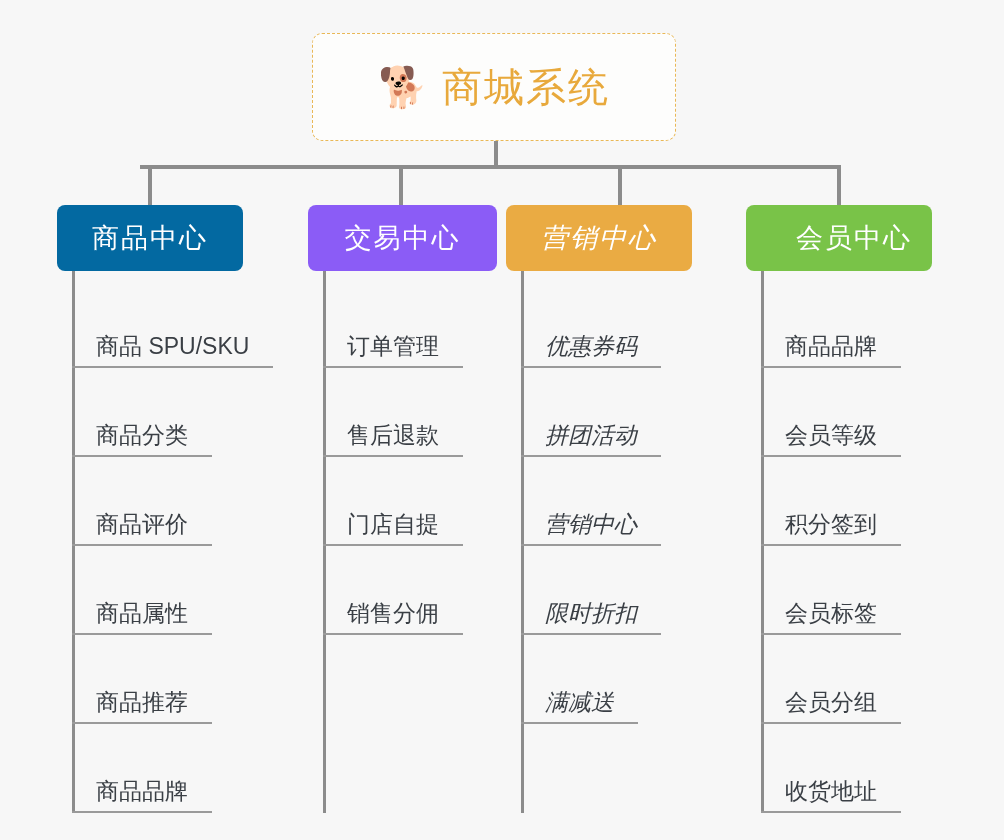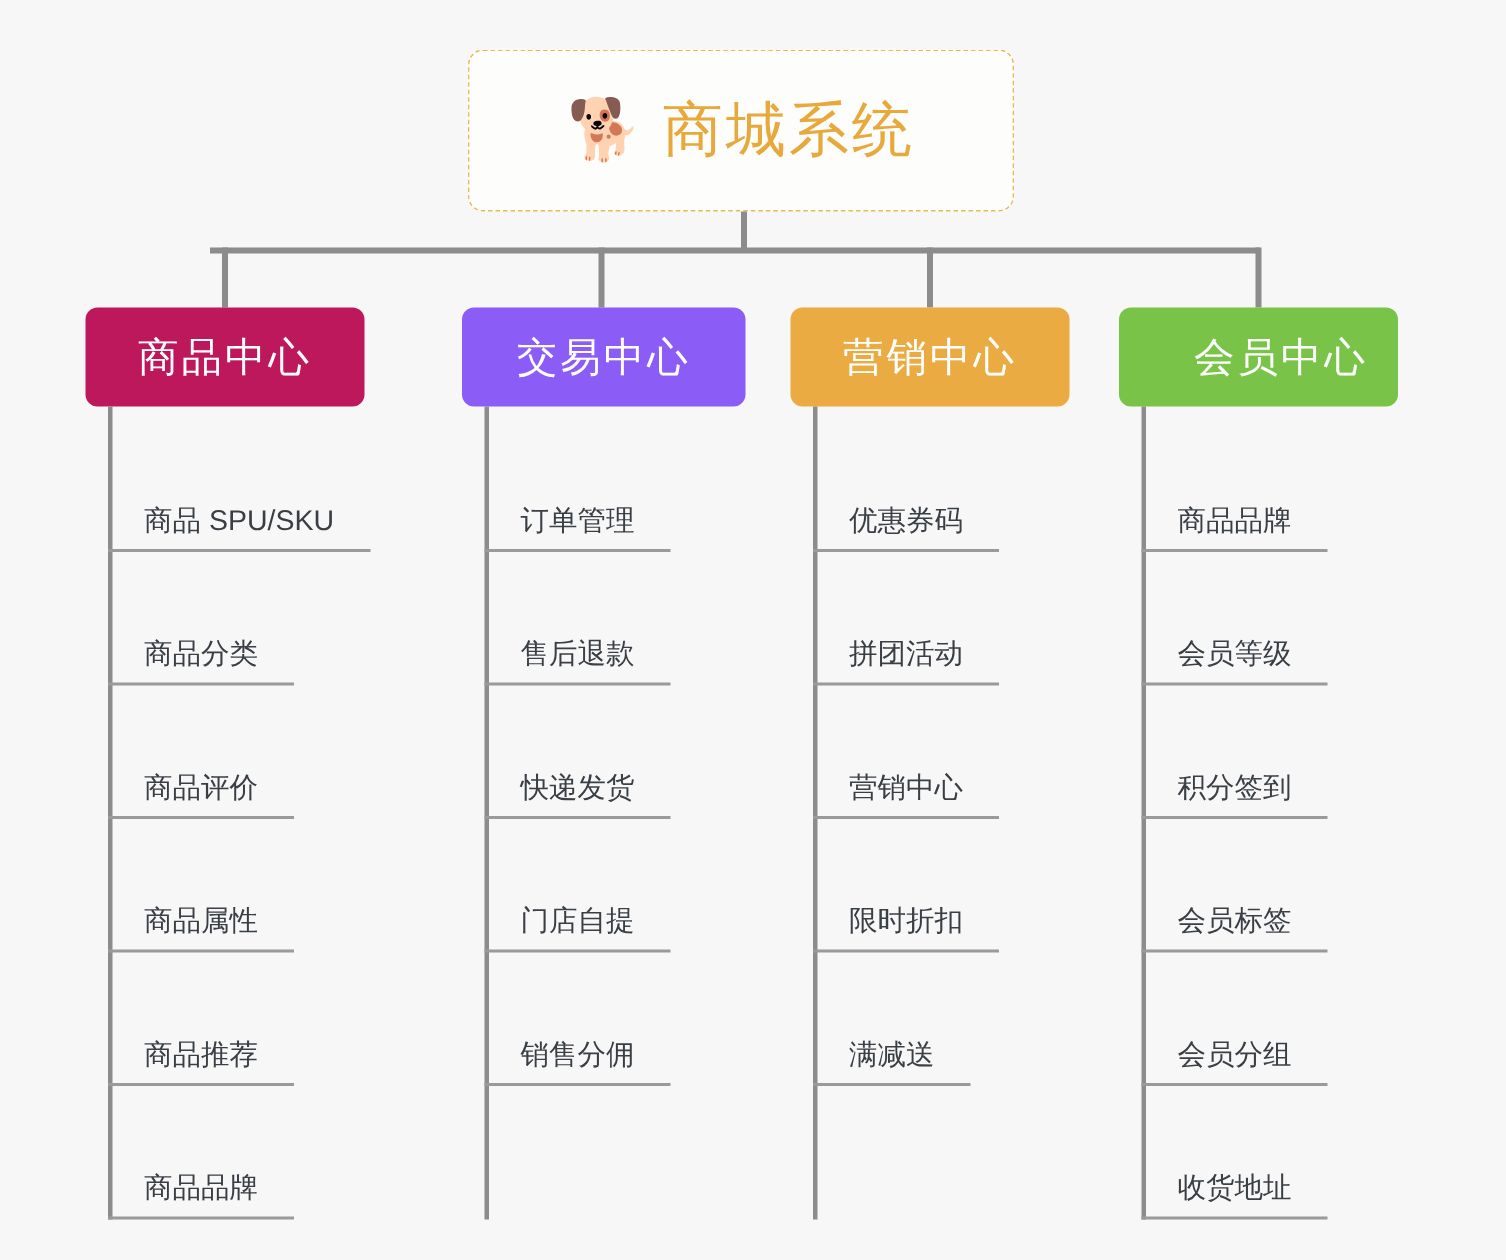--- a/index.html
+++ b/index.html
@@ -93,21 +93,21 @@
   .leaf-item {
     position: relative;
     height: 89px;
     display: flex;
     align-items: flex-end;
     padding-left: 15px;
     box-sizing: border-box;
   }
   .leaf-label {
     position: relative;
-    font-size: 19px;
+    font-size: 23px;
     color: #3a3f45;
     white-space: nowrap;
     padding: 0 24px 7px 24px;
     border-bottom: 2px solid #9a9a9a;
     line-height: 1.1;
     text-align: center;
   }
 </style>
 </head>
 <body>
@@ -124,21 +124,21 @@
 
   <div id="drops">
       <div class="conn conn-drop" style="left: 148px;"></div>
       <div class="conn conn-drop" style="left: 399px;"></div>
       <div class="conn conn-drop" style="left: 618px;"></div>
       <div class="conn conn-drop" style="left: 837px;"></div>
     </div>
 
   <div id="columns">
       <div class="column" style="left: 57px; width: 186px;">
-        <div class="cat-header" style="background: #be185d; width: 186px;">
+        <div class="cat-header" style="background: #0369a1; width: 186px;">
           <span>商品中心</span>
         </div>
         <div class="leaf-list">
           <div class="leaf-spine" style="height: 542px;"></div>
           <div class="leaf-item">
             <span class="leaf-label">商品 SPU/SKU</span>
           </div>
           <div class="leaf-item">
             <span class="leaf-label">商品分类</span>
           </div>
@@ -162,31 +162,28 @@
         </div>
         <div class="leaf-list">
           <div class="leaf-spine" style="height: 542px;"></div>
           <div class="leaf-item">
             <span class="leaf-label">订单管理</span>
           </div>
           <div class="leaf-item">
             <span class="leaf-label">售后退款</span>
           </div>
           <div class="leaf-item">
-            <span class="leaf-label">快递发货</span>
-          </div>
-          <div class="leaf-item">
             <span class="leaf-label">门店自提</span>
           </div>
           <div class="leaf-item">
             <span class="leaf-label">销售分佣</span>
           </div>
         </div>
       </div>
-      <div class="column" style="left: 527px; width: 186px;">
+      <div class="column" style="left: 506px; width: 186px; font-style: italic;">
         <div class="cat-header" style="background: rgb(234, 171, 67); width: 186px;">
           <span>营销中心</span>
         </div>
         <div class="leaf-list">
           <div class="leaf-spine" style="height: 542px;"></div>
           <div class="leaf-item">
             <span class="leaf-label">优惠券码</span>
           </div>
           <div class="leaf-item">
             <span class="leaf-label">拼团活动</span>

